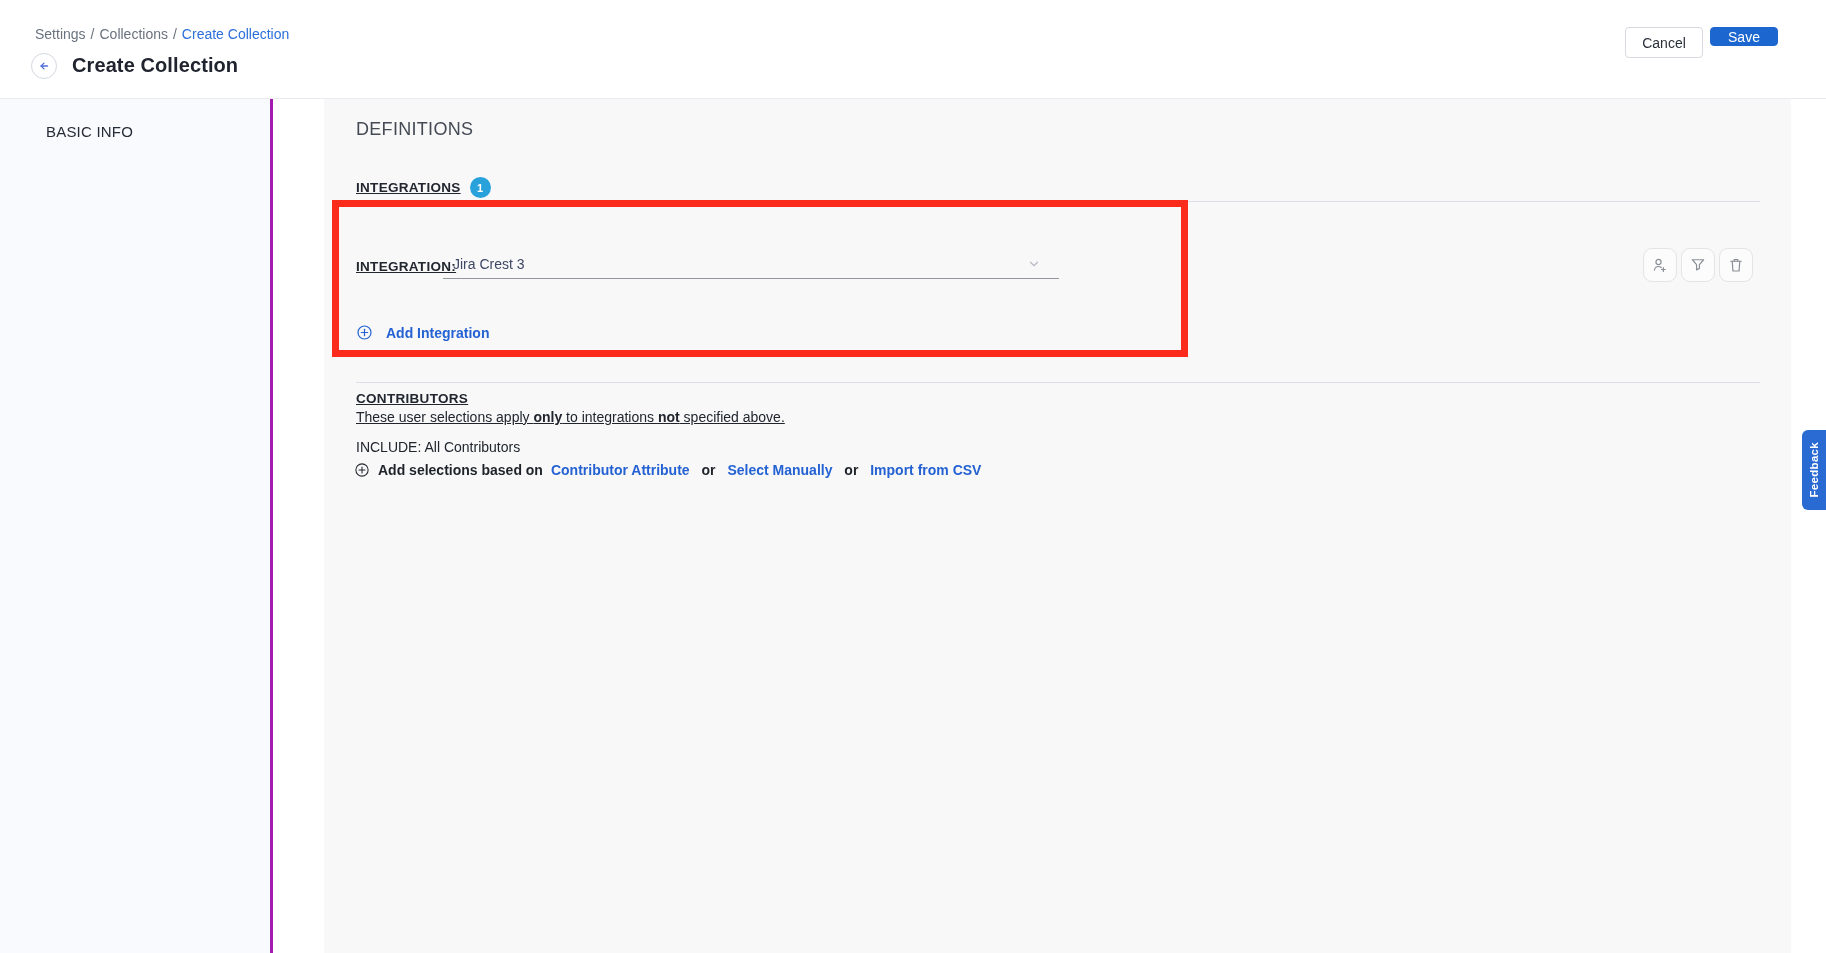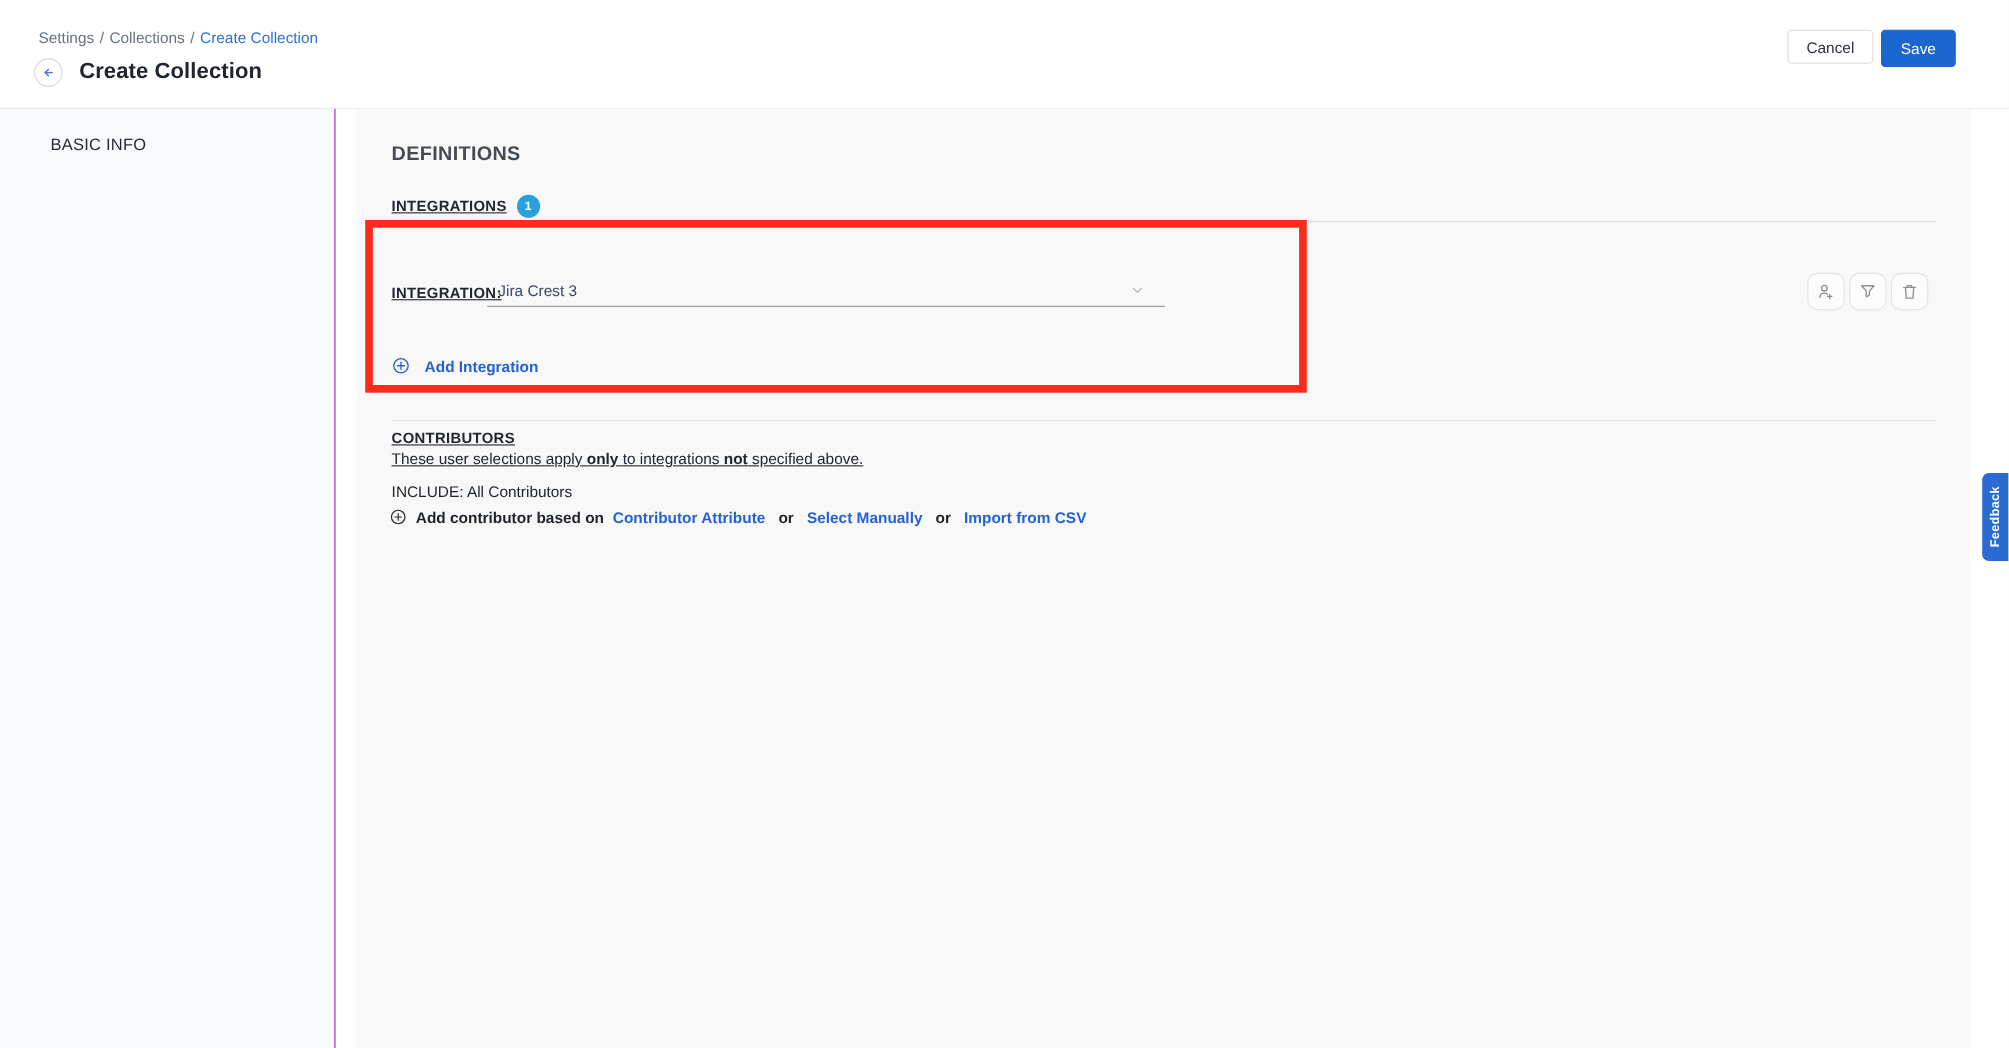--- a/index.html
+++ b/index.html
@@ -26,36 +26,36 @@
     cursor: pointer;
   }
   .page-title { left: 72px; top: 54px; font-size: 20px; font-weight: 700; color: #20242e; letter-spacing: 0.1px; }
 
   .btn { border-radius: 4px; font-size: 14px; font-family: inherit; cursor: pointer; }
   .btn-cancel {
     left: 1625px; top: 27px; width: 78px; height: 31px;
     background: #ffffff; border: 1px solid #d8dadf; color: #2a303a;
   }
   .btn-save {
-    left: 1710px; top: 27px; width: 68px; height: 34px;
+    left: 1710px; top: 27px; width: 68px; height: 19px;
     background: #1b66cf; border: 1px solid #1b66cf; color: #ffffff;
   }
 
   
   .lower { left: 0; top: 98px; width: 1826px; height: 855px; border-top: 1px solid #e8eaef; background: #ffffff; }
-  .sidebar { left: 0; top: 99px; width: 305px; height: 854px; background: #f8fafd; border-right: 1px solid #a21caf; }
+  .sidebar { left: 0; top: 99px; width: 273px; height: 854px; background: #f8fafd; border-right: 3px solid #a21caf; }
   .nav-item {
     margin-left: 26px; height: 64px; display: flex; align-items: center;
     padding-left: 20px; font-size: 15px; color: #262c37; letter-spacing: 0.2px; cursor: pointer;
   }
   .nav-item.active { background: #e7ecf8; }
   .content-bg { left: 324px; top: 99px; width: 1467px; height: 854px; background: #f8f8f9; }
 
   
-  .definitions-heading { left: 356px; top: 129px; font-size: 18px; font-weight: 700; color: #454b54; letter-spacing: 0.3px; }
+  .definitions-heading { left: 356px; top: 119px; font-size: 18px; font-weight: 400; color: #454b54; letter-spacing: 0.3px; }
 
   .section-label { font-size: 13.5px; font-weight: 700; color: #21262f; letter-spacing: 0.3px; text-decoration: underline; }
   .integrations-row { left: 356px; top: 177px; display: flex; align-items: center; gap: 9px; }
   .count-badge {
     width: 21px; height: 21px; border-radius: 50%; background: #29a2dc;
     color: #fff; font-size: 11px; font-weight: 700;
     display: flex; align-items: center; justify-content: center;
   }
   .divider { height: 1px; background: #dddde8; }
   .divider-1 { left: 356px; top: 201px; width: 1404px; }
@@ -181,21 +181,21 @@
 <div class="abs include-line">INCLUDE: All Contributors</div>
 
 <div class="abs add-contrib">
   <span>
     <svg width="16" height="16" viewBox="0 0 24 24" fill="none" stroke="#24282f" stroke-width="1.6" stroke-linecap="round">
       <circle cx="12" cy="12" r="9.2"></circle>
         <path d="M12 7.5v9"></path>
         <path d="M7.5 12h9"></path>
     </svg>
   </span>
-  <span class="bold">Add contributor based on</span>
+  <span class="bold">Add selections based on</span>
   <span class="link">Contributor Attribute</span>
   <span class="or"> or </span>
   <span class="link">Select Manually</span>
   <span class="or"> or </span>
   <span class="link">Import from CSV</span>
 </div>
 
 <div class="abs icon-btn icon-btn-1">
   <span>
     <svg width="18" height="18" viewBox="0 0 24 24" fill="none" stroke="#8a8f96" stroke-width="1.6" stroke-linecap="round" stroke-linejoin="round">

